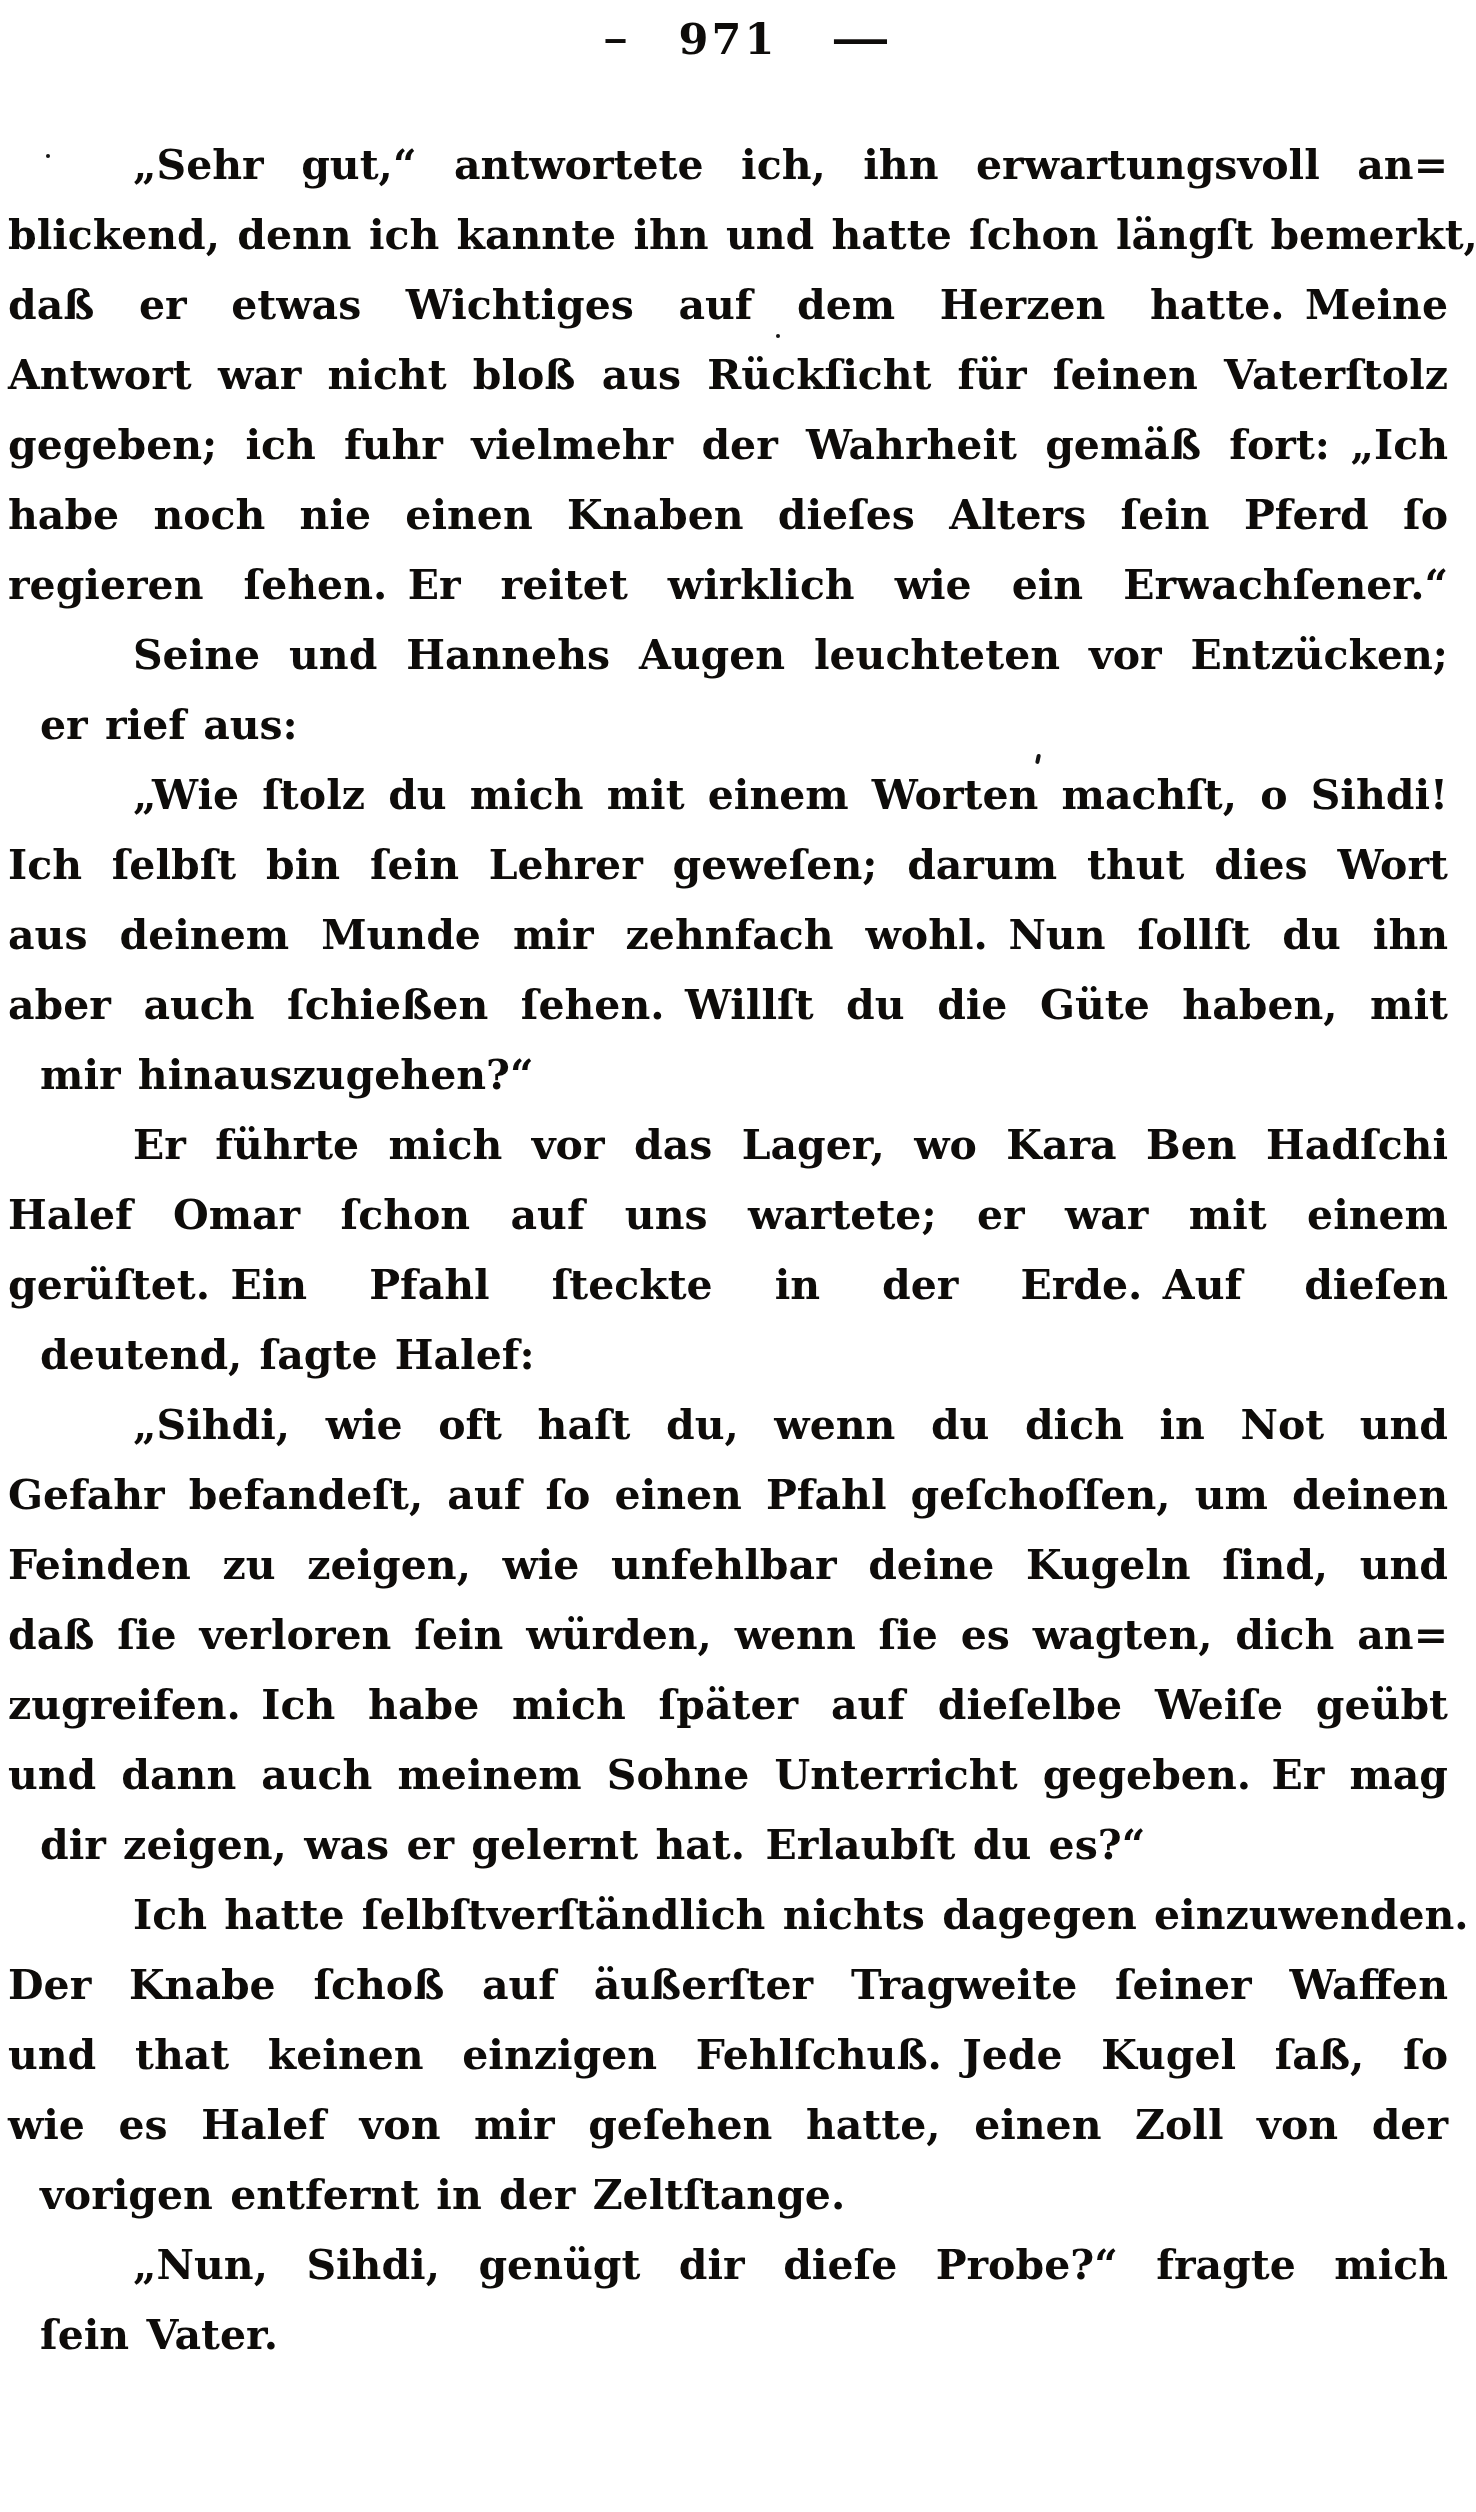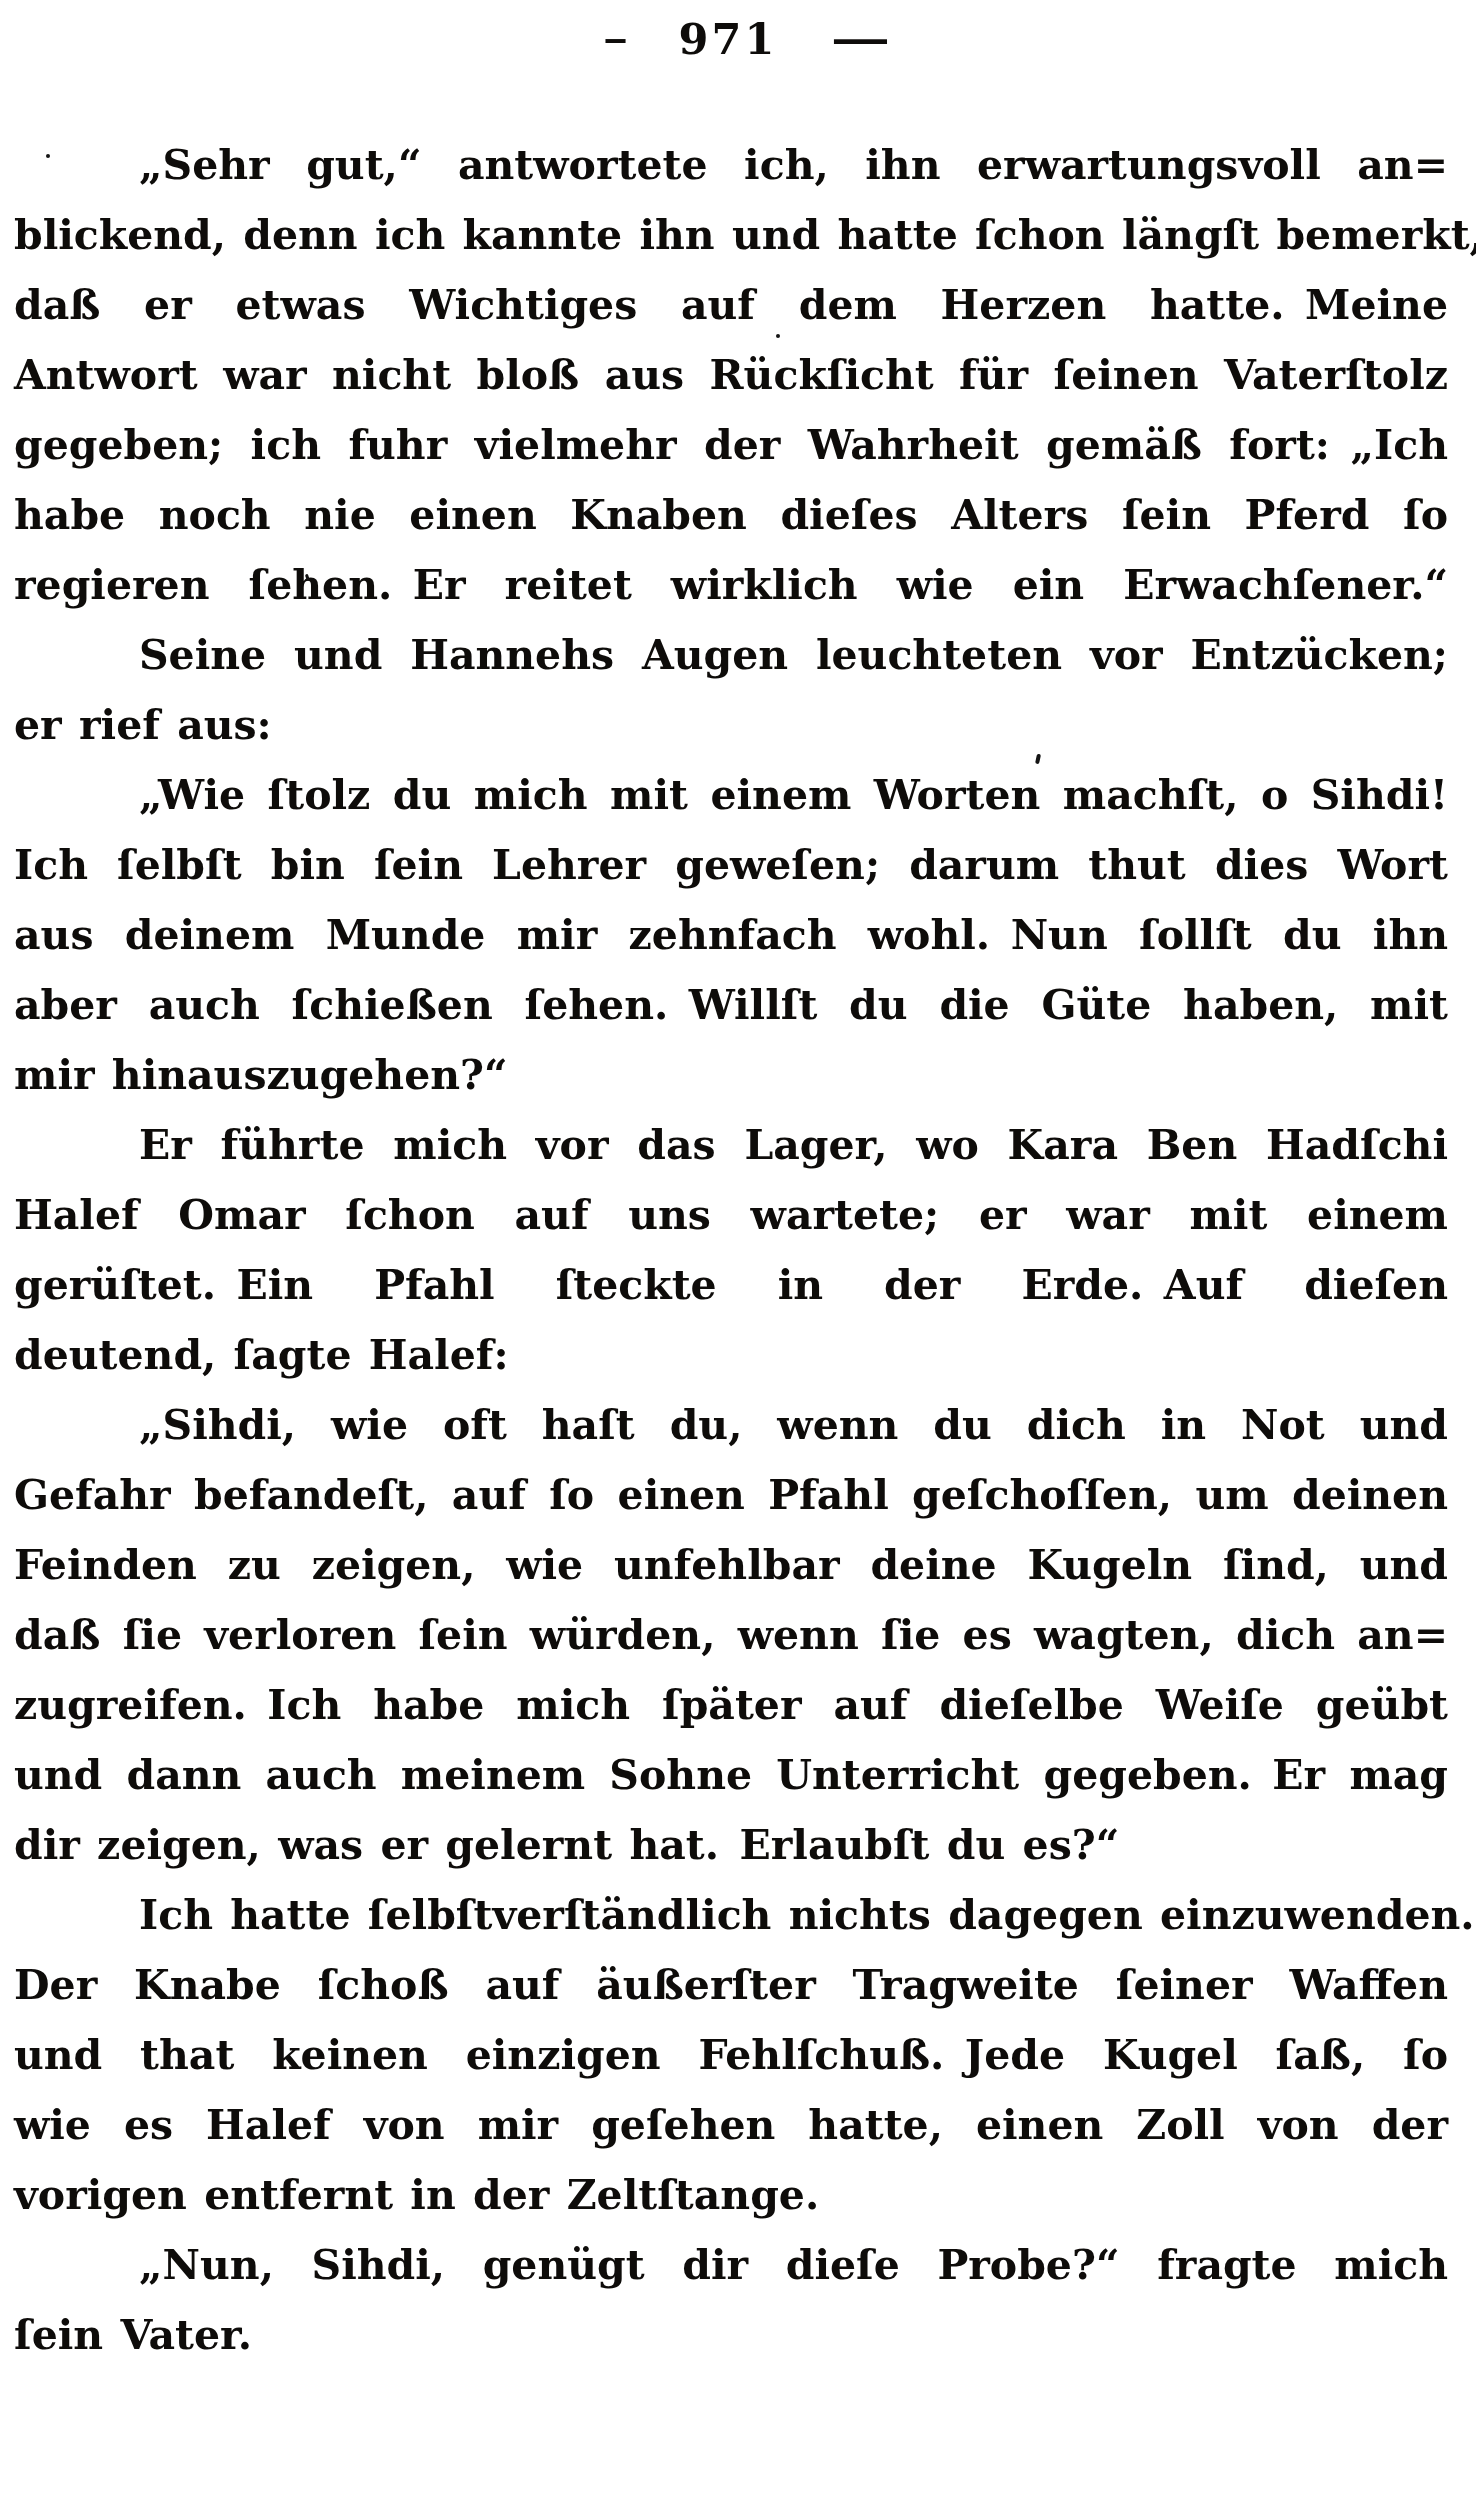--- a/index.html
+++ b/index.html
@@ -38,39 +38,40 @@
   .dash-left {
     transform: scaleX(0.55) scaleY(0.8);
     margin-right: 43px;
   }
   .dash-right {
     transform: scaleX(1.45);
     margin-left: 63px;
   }
   
   .text-block {
-    padding: 62px 28px 0 14px;
+    padding: 62px 28px 0 8px;
   }
   .line {
     font-size: 41px;
     font-weight: 700;
     line-height: 70px;
     height: 70px;
     white-space: pre;
     text-align: justify;
     text-align-last: justify;
     word-spacing: 3px;
     letter-spacing: 0px;
   }
   .line.indent {
     text-indent: 125px;
   }
   .line.last {
     text-align: left;
     text-align-last: left;
+    margin-left: 32px;
   }
   
   .speck {
     position: absolute;
     background: #141414;
     border-radius: 50%;
   }
   .speck-1 { left: 46px;  top: 154px;  width: 4.4px;  height: 4.4px; }
   .speck-2 { left: 776px; top: 334px; width: 4.4px;  height: 4.4px; }
   .speck-3 { left: 1036px; top: 754px; width: 4.4px; height: 10.3px; border-radius: 2.2px; transform: rotate(12deg); }

